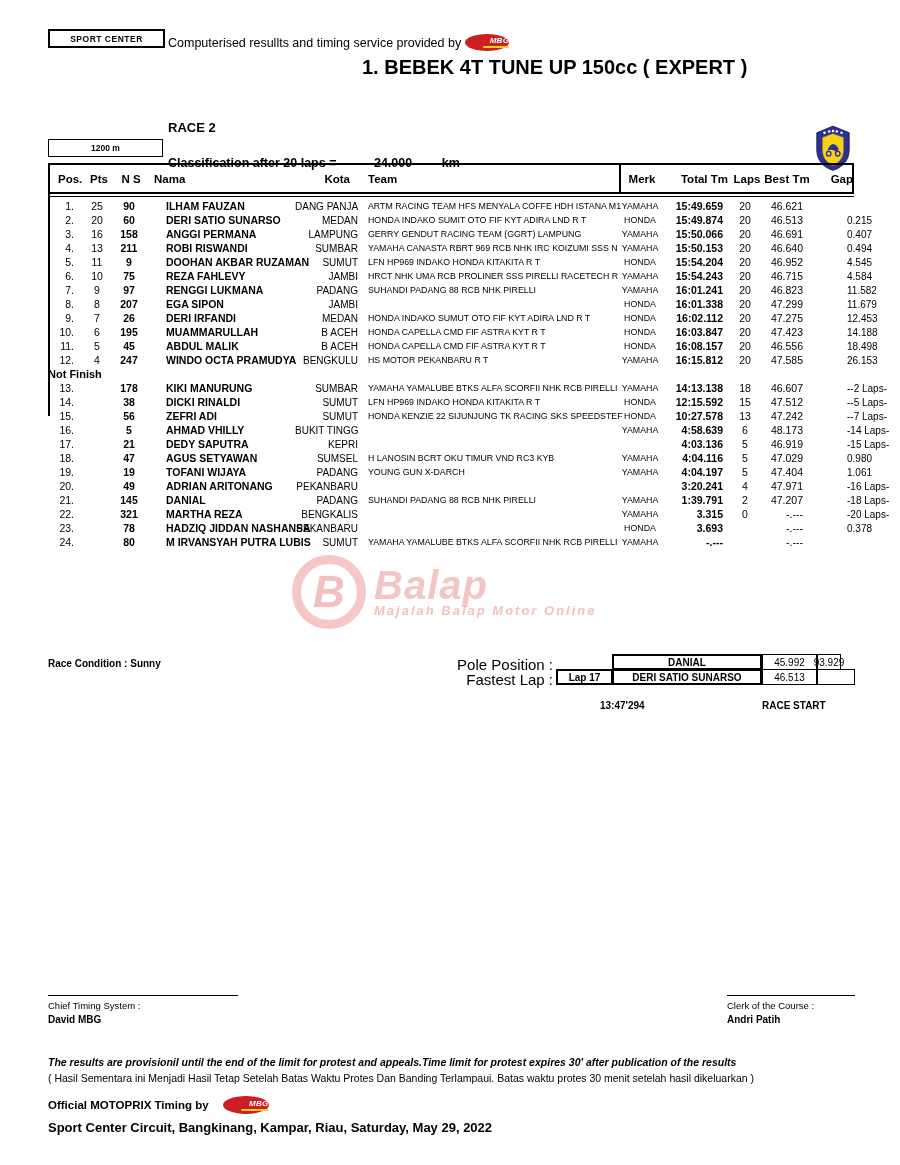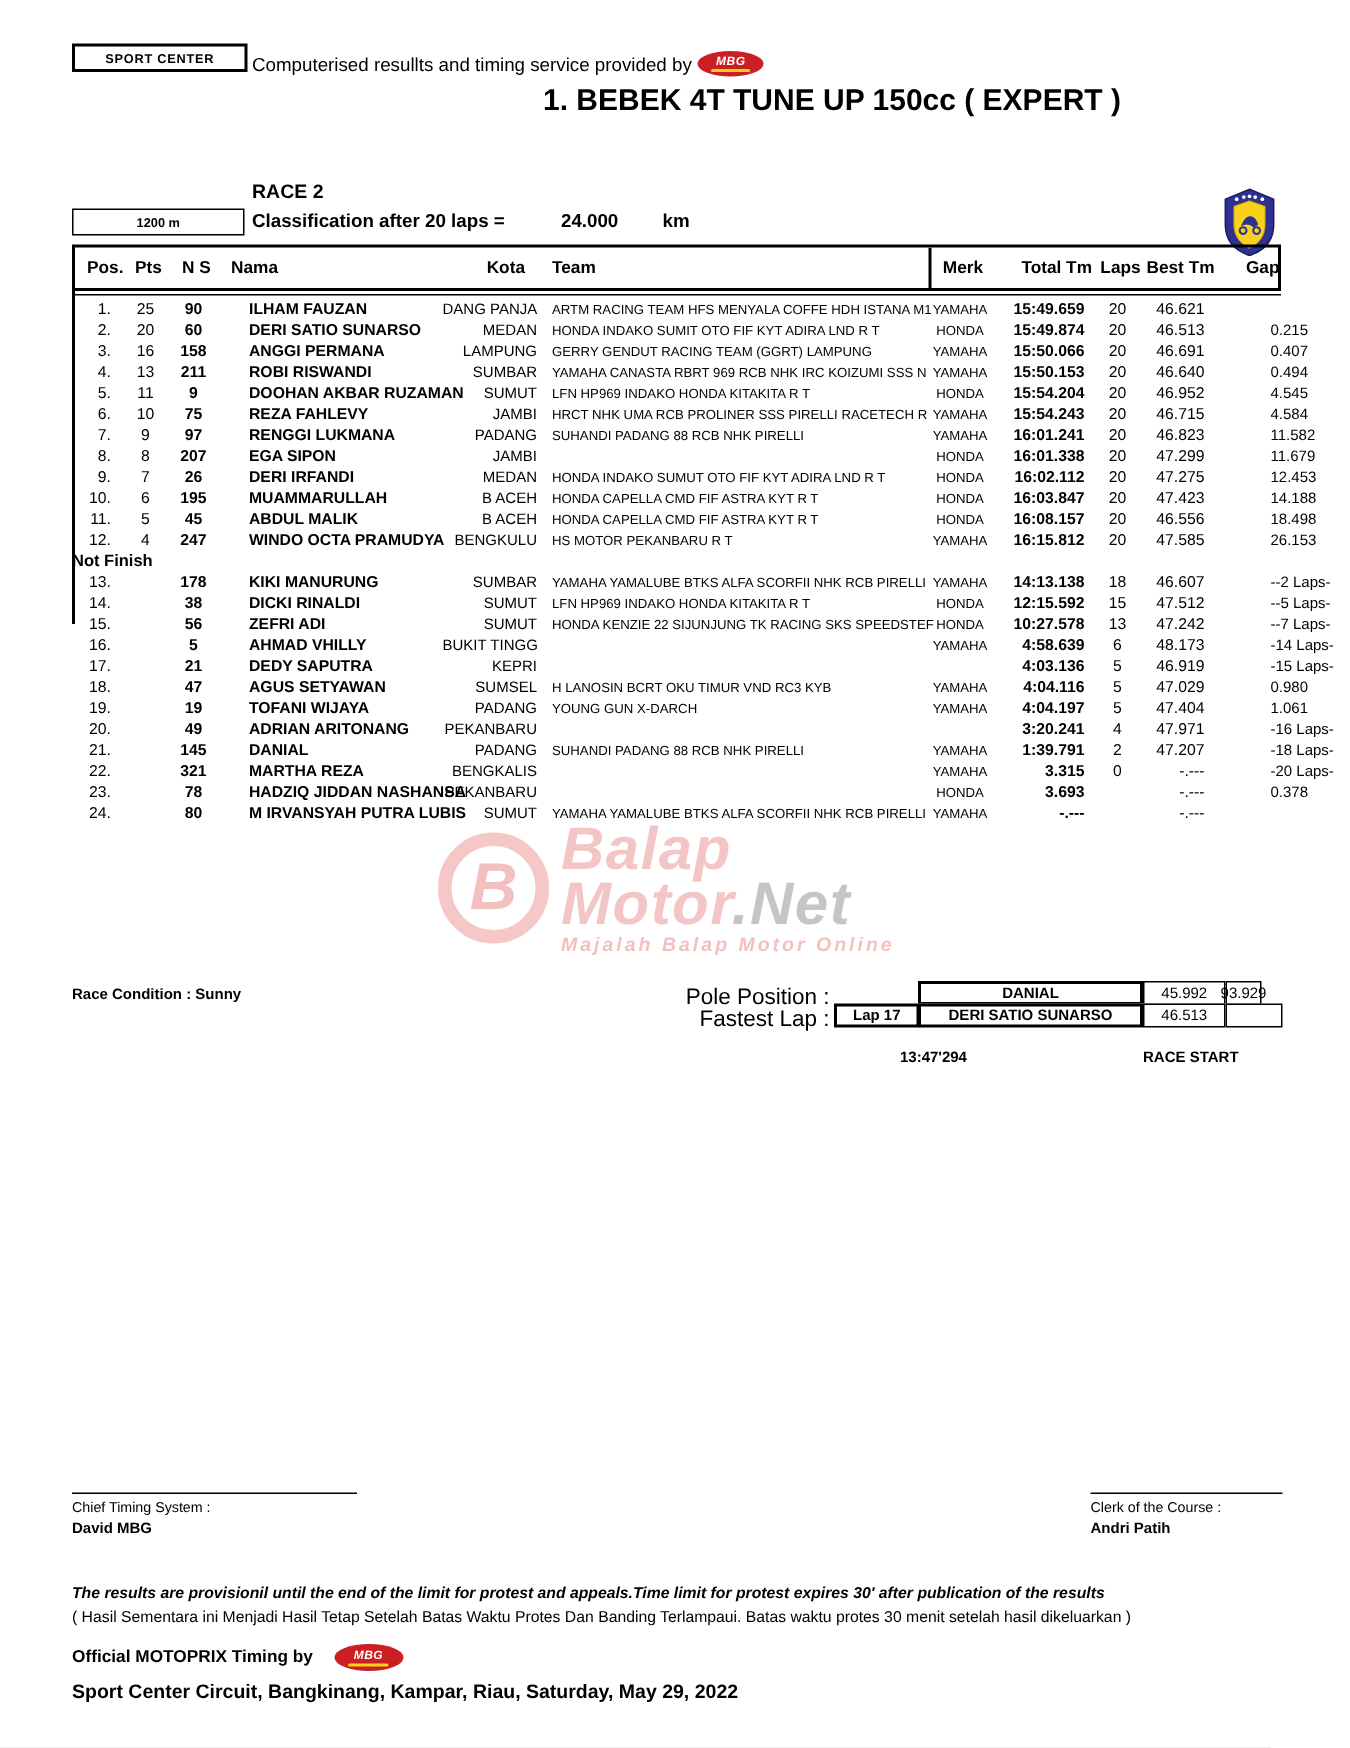--- a/index.html
+++ b/index.html
@@ -10,34 +10,34 @@
     margin:0 auto;
   }
   .abs { position:absolute; }
 
   
   .sc-box { left:48px; top:29px; width:117px; height:19px; border:2px solid #000;
     font-size:8.5px; font-weight:bold; letter-spacing:.5px; display:flex; align-items:center; justify-content:center; }
   .provided { left:168px; top:34px; font-size:12.5px; display:flex; align-items:center; gap:4px; }
 
   .mbg { background:#cc1f24; border-radius:50%; color:#fff; display:inline-flex; flex-direction:column;
-    align-items:center; justify-content:center; line-height:1; }
+    align-items:flex-end; justify-content:center; line-height:1; }
   .mbg .t { font-weight:bold; font-style:italic; font-size:8px; letter-spacing:.3px; }
   .mbg .u { width:60%; height:2px; background:#f8d21a; margin-top:1px; border-radius:1px; }
   .mbg.big { width:44px; height:17px; }
   .mbg.foot { width:46px; height:18px; }
 
   .title { left:362px; top:56px; font-size:20px; font-weight:bold; white-space:nowrap; }
   .subtitle { left:168px; top:92px; font-size:16px; font-weight:bold; white-space:nowrap; }
   .race-label { left:168px; top:120px; font-size:13px; font-weight:bold; }
   .dist-box { left:48px; top:139px; width:115px; height:18px; border:1.5px solid #000;
     font-size:8.5px; font-weight:bold; display:flex; align-items:center; justify-content:center; }
   .class-line { left:168px; top:140px; font-size:12.5px; font-weight:bold; }
   .class-line .v { display:inline-block; margin-left:34px; }
-  .class-line .u2 { display:inline-block; margin-left:26px; }
+  .class-line .u2 { display:inline-block; margin-left:26px;margin-top:16px; }
   .imi { left:814px; top:125px; }
 
   
   .tablewrap { left:48px; top:163px; width:806px; }
   .grid { display:grid; grid-template-columns:36px 26px 38px 147px 67px 257px 42px 68px 32px 48px 45px; }
   .thead { height:31px; border:2px solid #000; align-items:center; font-weight:bold; font-size:11.5px; overflow:hidden; }
   .h-pos{padding-left:8px;} .h-pts{text-align:center;} .h-ns{text-align:center;}
   .h-nama{padding-left:4px;} .h-kota{text-align:right;padding-right:14px;}
   .h-team{padding-left:4px;height:100%;display:flex;align-items:center;border-right:2px solid #000;}
   .h-merk{text-align:center;} .h-total{text-align:right;padding-right:3px;}
@@ -478,21 +478,20 @@
             <div class="c-gap"></div>
           </div>
         </div>
     </div>
   </div>
 
   <div class="abs watermark">
     <div class="wm-circle">B</div>
     <div class="wm-text">
       <div class="wm-l1">Balap</div>
-      <div class="wm-l2"><span>Motor</span><span class="wm-net">.Net</span></div>
       <div class="wm-tag">Majalah Balap Motor Online</div>
     </div>
   </div>
 
   <div class="abs race-cond">Race Condition : Sunny</div>
   <div class="abs lbl-right pole-label">Pole Position :</div>
   <div class="abs lbl-right fast-label">Fastest Lap :</div>
   <div class="abs cellbox bold lap-cell">Lap 17</div>
   <div class="abs cellbox bold pole-name">DANIAL</div>
   <div class="abs cellbox bold fast-name">DERI SATIO SUNARSO</div>

